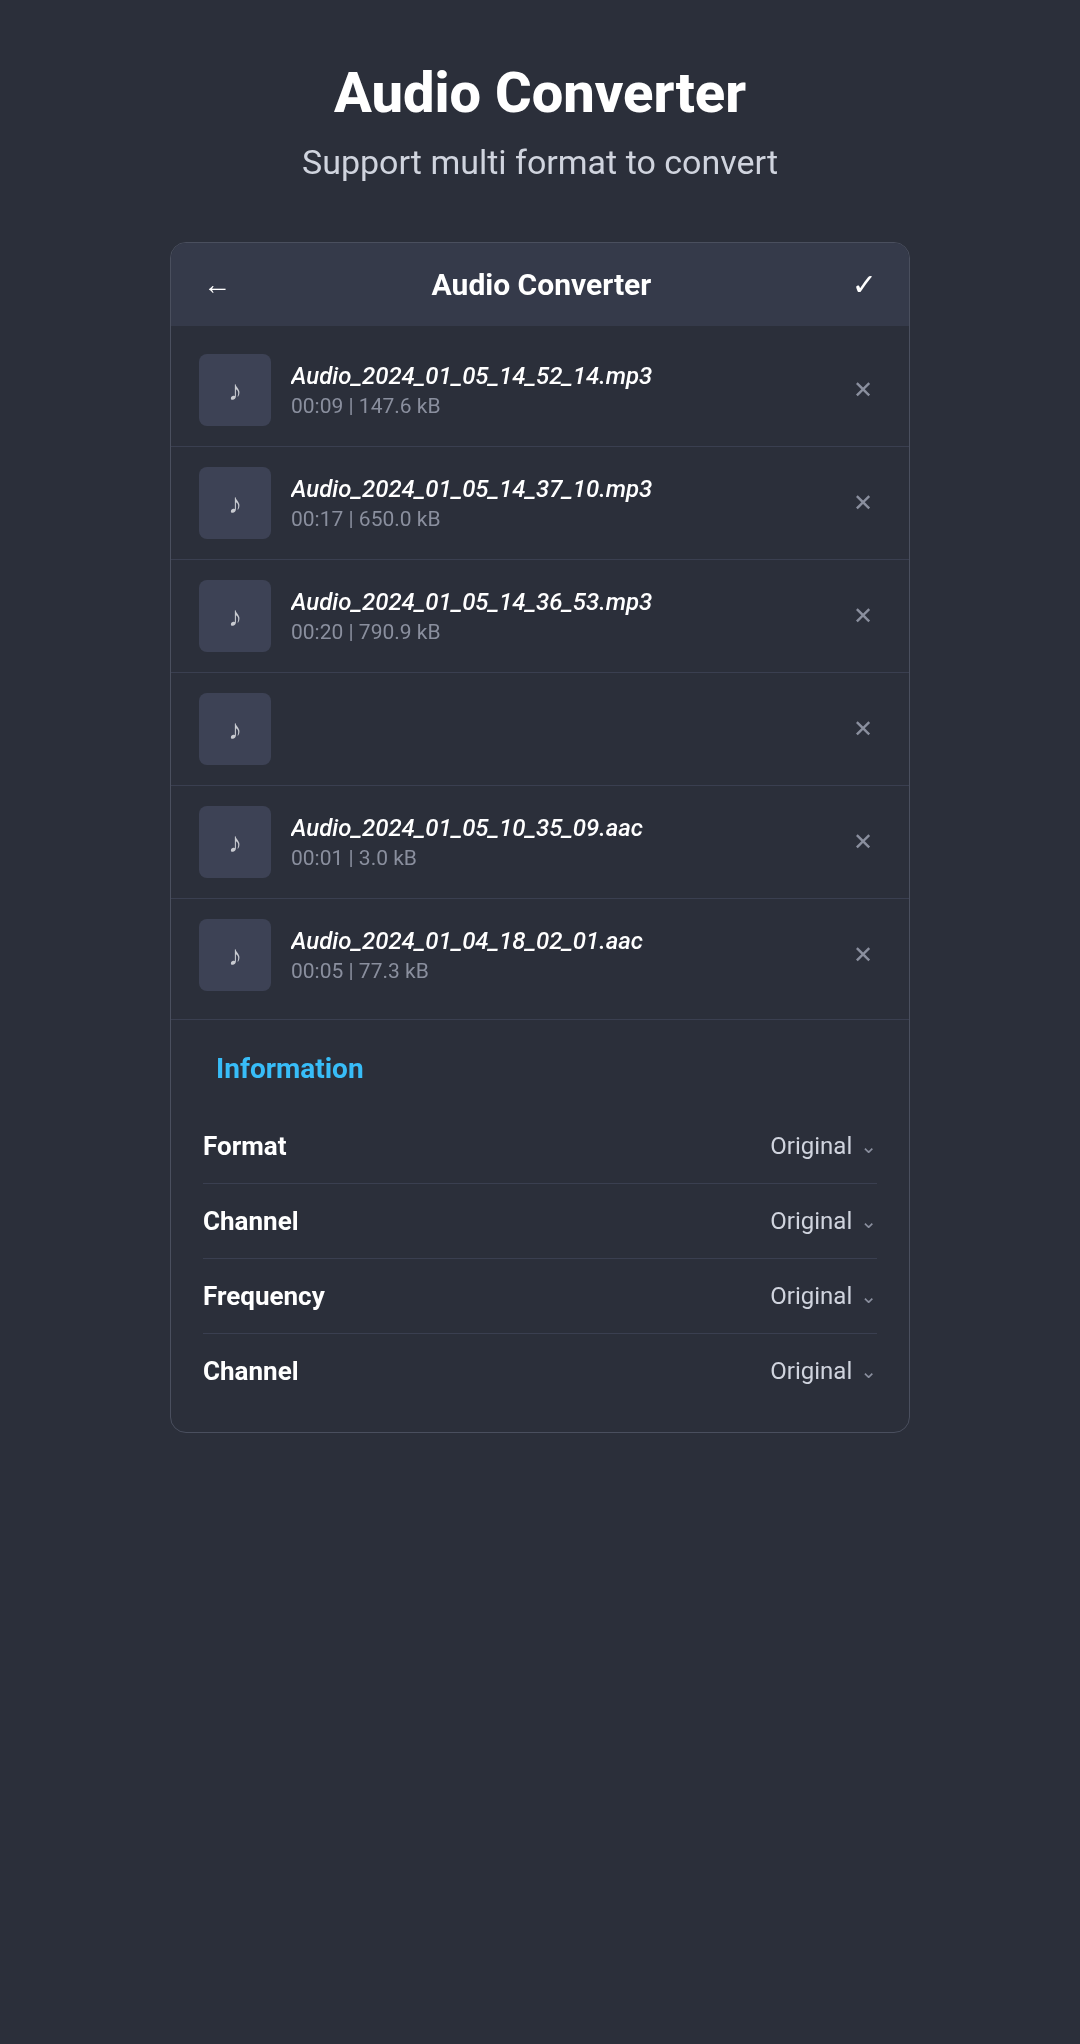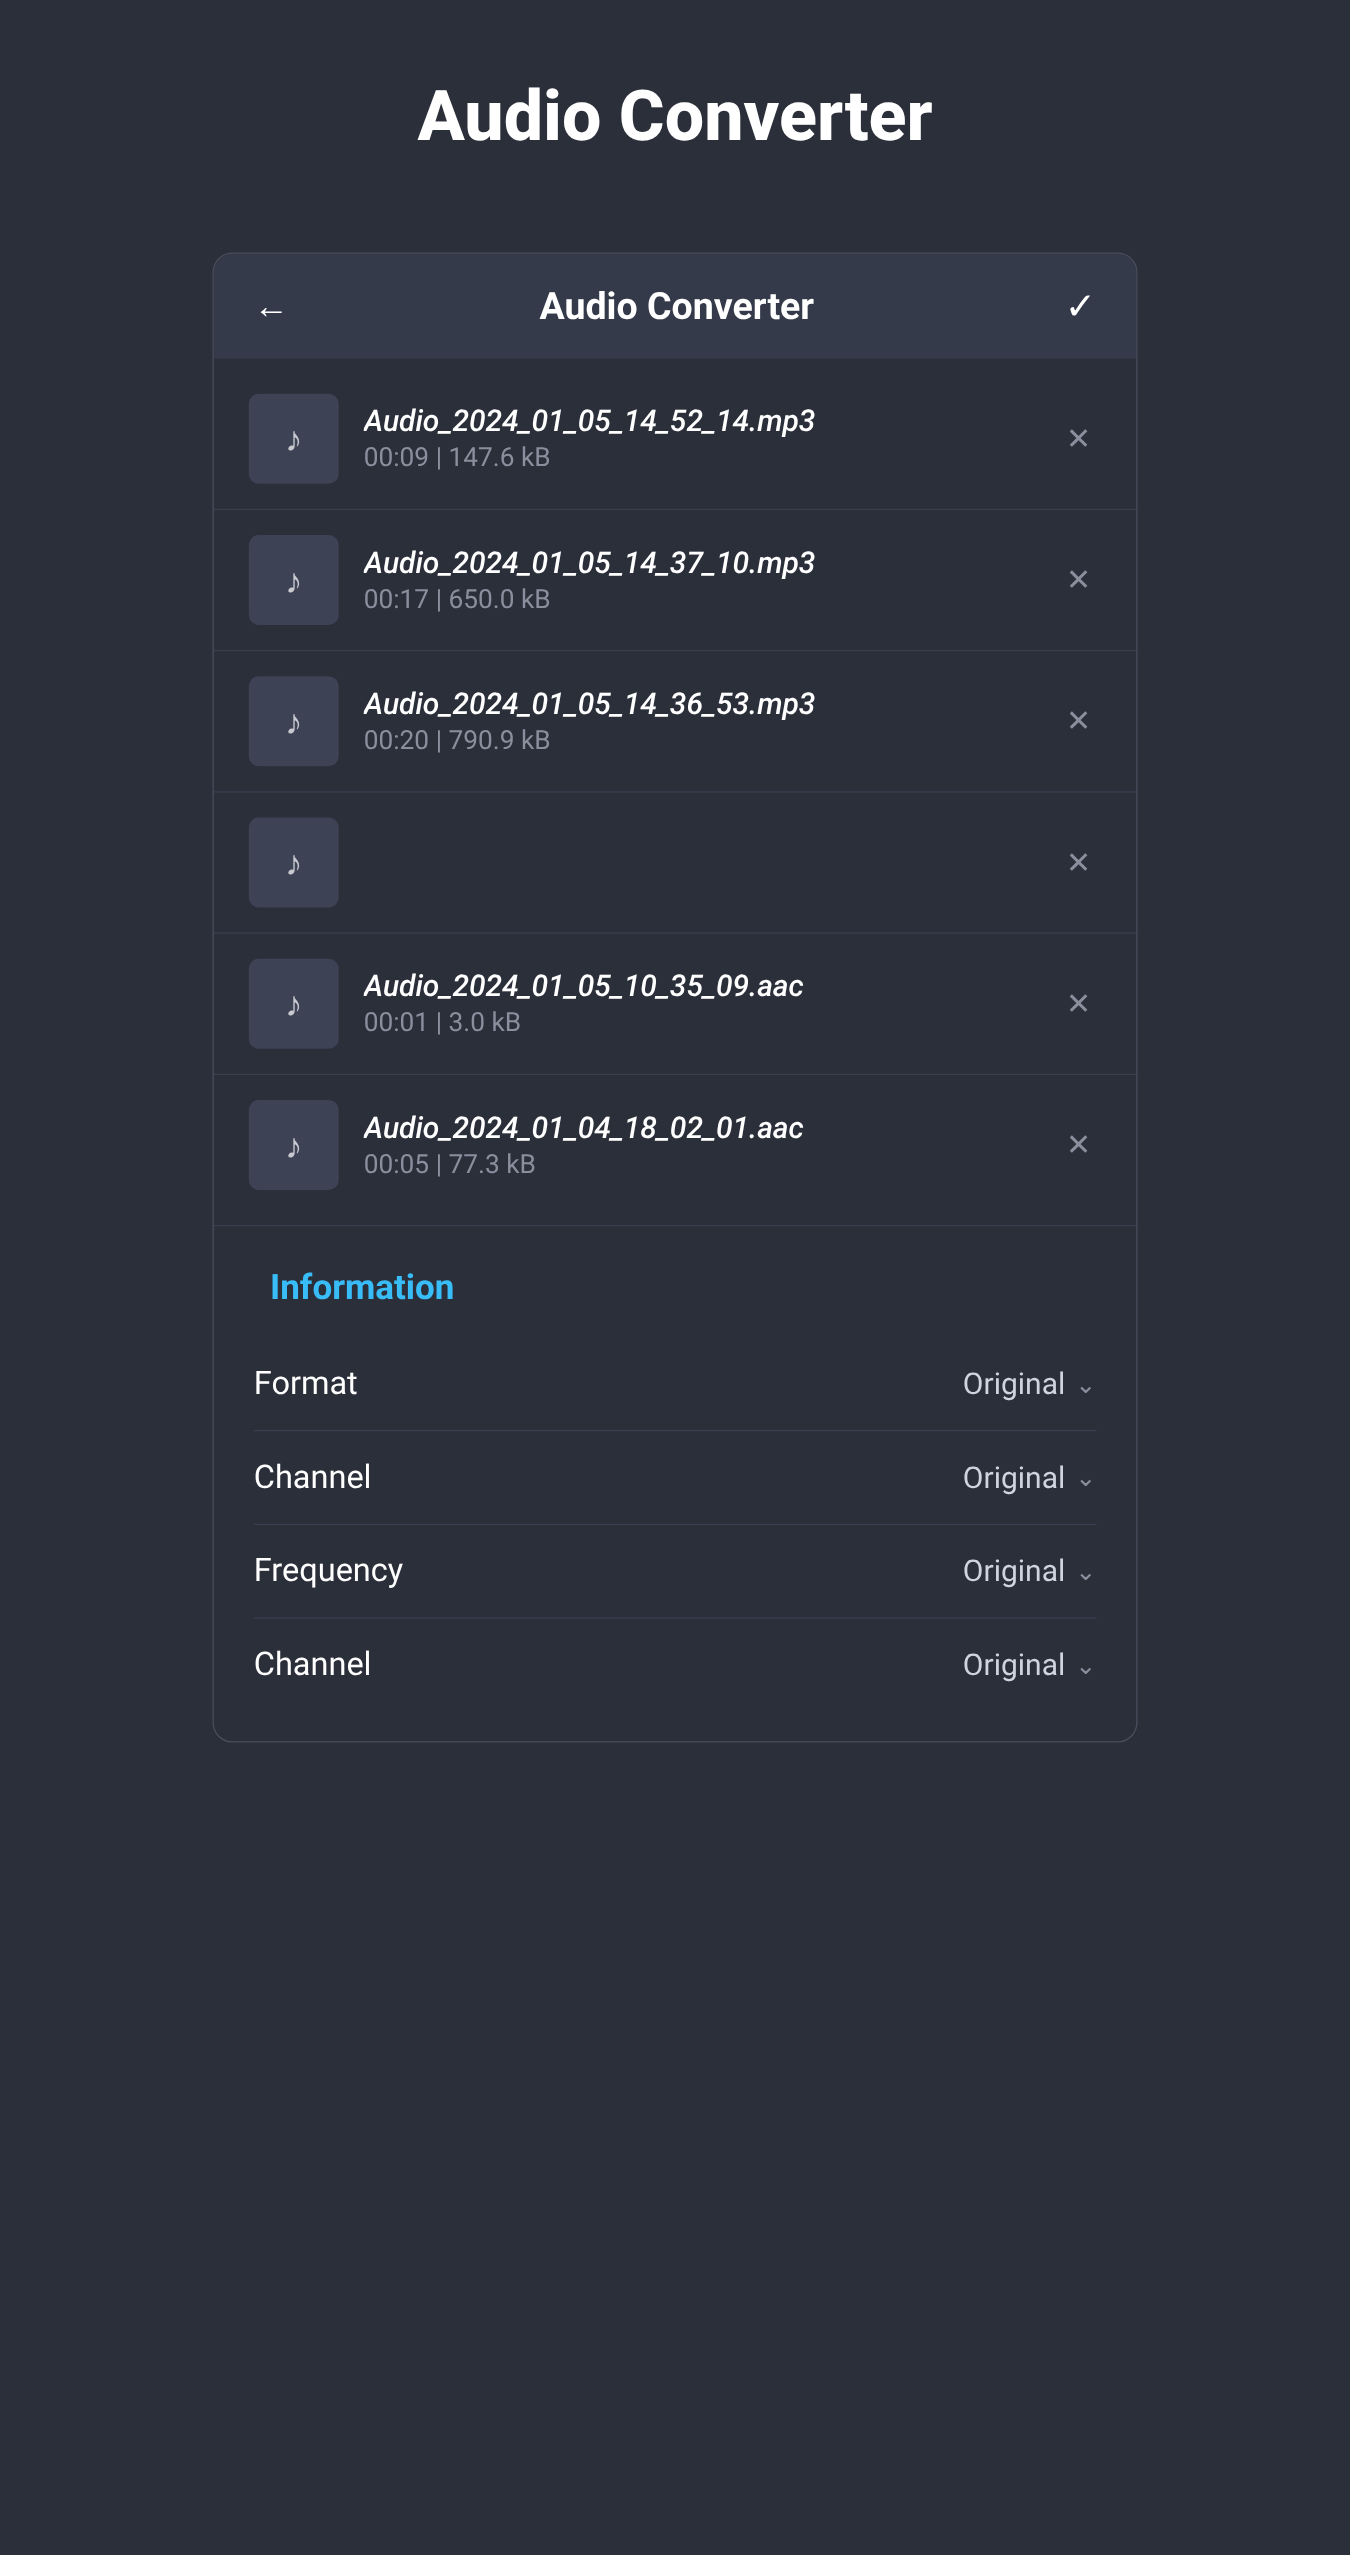--- a/index.html
+++ b/index.html
@@ -156,21 +156,21 @@
       border-bottom: 1px solid #3a3f50;
     }
 
     .info-row:last-child {
       border-bottom: none;
     }
 
     .info-label {
       color: #ffffff;
       font-size: 26px;
-      font-weight: 400;
+      font-weight: 700;
     }
 
     .info-value {
       display: flex;
       align-items: center;
       gap: 8px;
       color: #d0d4de;
       font-size: 24px;
       cursor: pointer;
       margin-left: 24px;
@@ -179,20 +179,21 @@
     .chevron-icon {
       color: #8a8f9e;
       font-size: 20px;
     }
   </style>
 </head>
 <body>
 
 <div class="page-header">
   <h1 class="page-title">Audio Converter</h1>
+  <p class="page-subtitle">Support multi format to convert</p>
 </div>
 
 <div class="card">
 
   <div class="card-header">
     <span class="back-btn">←</span>
     <span class="card-header-title">Audio Converter</span>
     <span class="check-btn">✓</span>
   </div>
 

